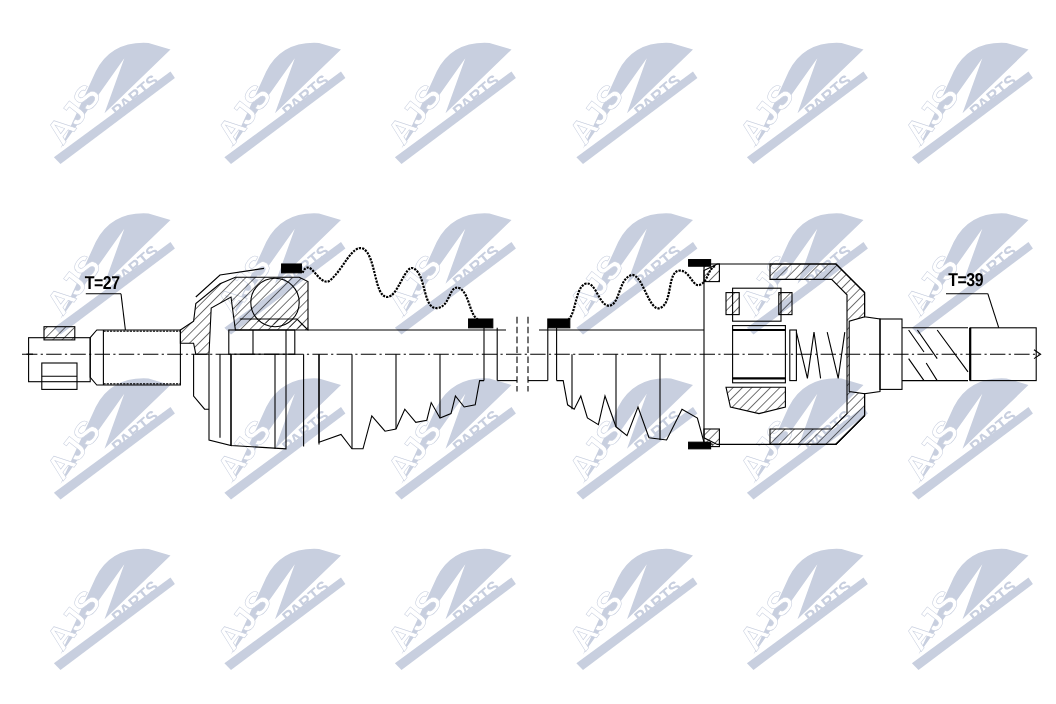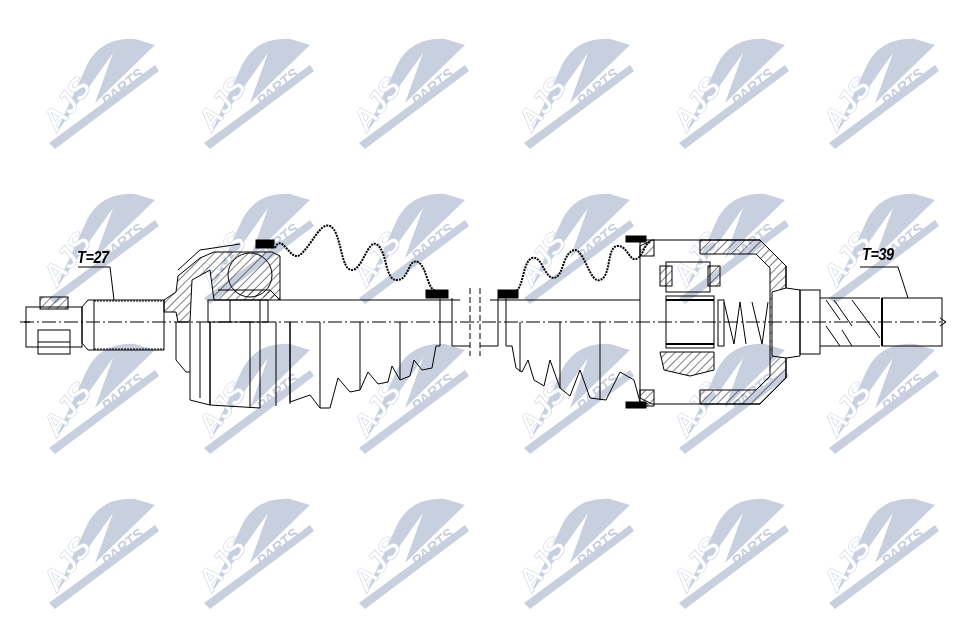--- a/index.html
+++ b/index.html
@@ -1,17 +1,17 @@
 <!DOCTYPE html>
 <html><head>
 <meta charset="utf-8">
 <style>
   html, body { margin:0; padding:0; background:#ffffff; }
   body { width:960px; height:640px; overflow:hidden; position:relative; font-family:"Liberation Sans", sans-serif; }
-  #canvas { position:absolute; left:0; top:0; width:960px; height:452px;font-style:italic; }
+  #canvas { position:absolute; left:0; top:0; width:960px; height:452px; }
   .wm-layer { position:absolute; left:0; top:0; width:960px; height:640px; pointer-events:none; }
   .label { position:absolute; font-family:"Liberation Sans", sans-serif; font-weight:bold; font-size:17px; color:#000; letter-spacing:-0.5px; transform:scaleX(0.85); transform-origin:left top; }
 </style>
 </head>
 <body>
 
 <div id="canvas">
 
   <svg class="wm-layer" width="960" height="640" viewBox="0 0 960 640">
     <defs>

